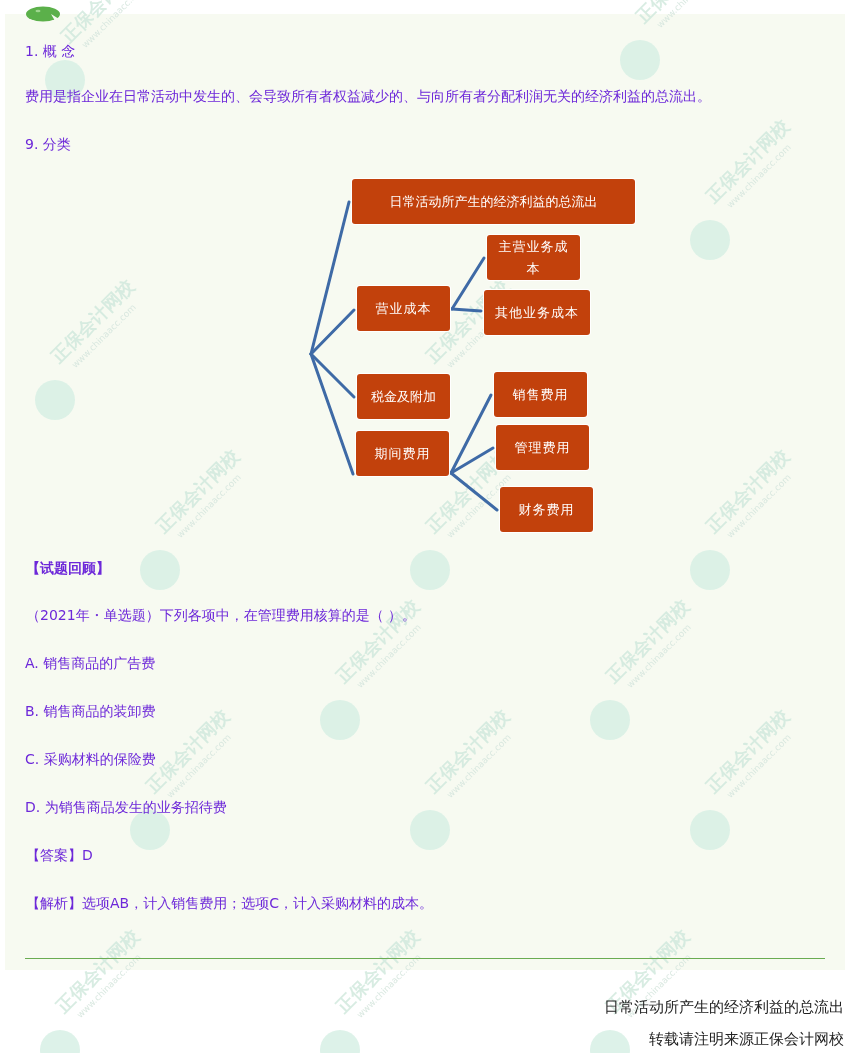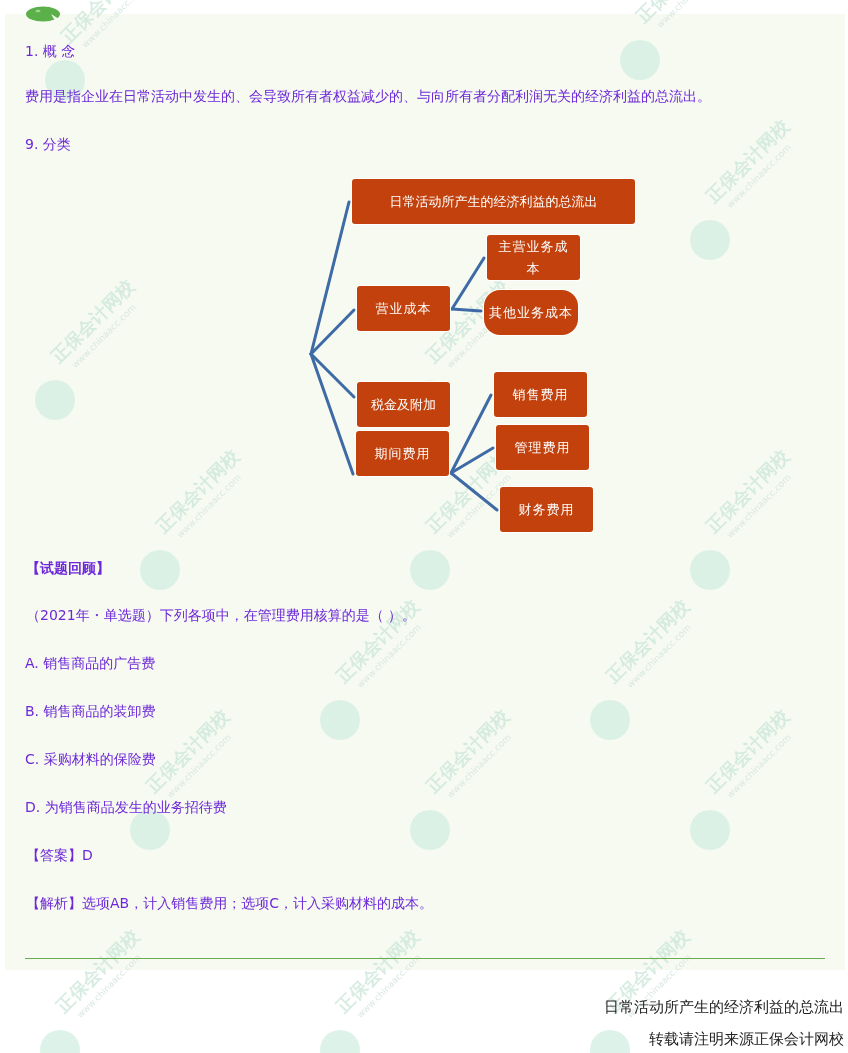--- a/index.html
+++ b/index.html
@@ -163,25 +163,25 @@
         <line x1="452" y1="309" x2="481" y2="311"></line>
         <line x1="451" y1="473" x2="491" y2="395"></line>
         <line x1="451" y1="473" x2="493" y2="448"></line>
         <line x1="451" y1="473" x2="497" y2="510"></line>
       </g>
     </svg>
 
 
     <div class="node" style="left:352px;top:179px;width:283px;height:45px;letter-spacing:0;">日常活动所产生的经济利益的总流出</div>
     <div class="node" style="left:357px;top:286px;width:93px;height:45px;">营业成本</div>
-    <div class="node" style="left:357px;top:382px;width:93px;height:45px;letter-spacing:0;">税金及附加</div>
+    <div class="node" style="left:357px;top:374px;width:93px;height:45px;letter-spacing:0;">税金及附加</div>
     <div class="node" style="left:356px;top:431px;width:93px;height:45px;">期间费用</div>
 
     <div class="node" style="left:487px;top:235px;width:93px;height:45px;padding:0 6px;box-sizing:border-box;">主营业务成本</div>
-    <div class="node" style="left:484px;top:290px;width:94px;height:45px;padding:16px 4px;box-sizing:border-box;border-radius:16px;">其他业务成本</div>
+    <div class="node" style="left:484px;top:290px;width:106px;height:45px;padding:16px 4px;box-sizing:border-box;">其他业务成本</div>
 
     <div class="node" style="left:494px;top:372px;width:93px;height:45px;">销售费用</div>
     <div class="node" style="left:496px;top:425px;width:93px;height:45px;">管理费用</div>
     <div class="node" style="left:500px;top:487px;width:93px;height:45px;">财务费用</div>
   </div>
 
   <div class="p bold" style="top:559px;left:26px;">【试题回顾】</div>
   <div class="p" style="top:606px;left:26px;">（2021年・单选题）下列各项中，在管理费用核算的是（   ）。</div>
   <div class="p" style="top:654px;">A. 销售商品的广告费</div>
   <div class="p" style="top:702px;">B. 销售商品的装卸费</div>

